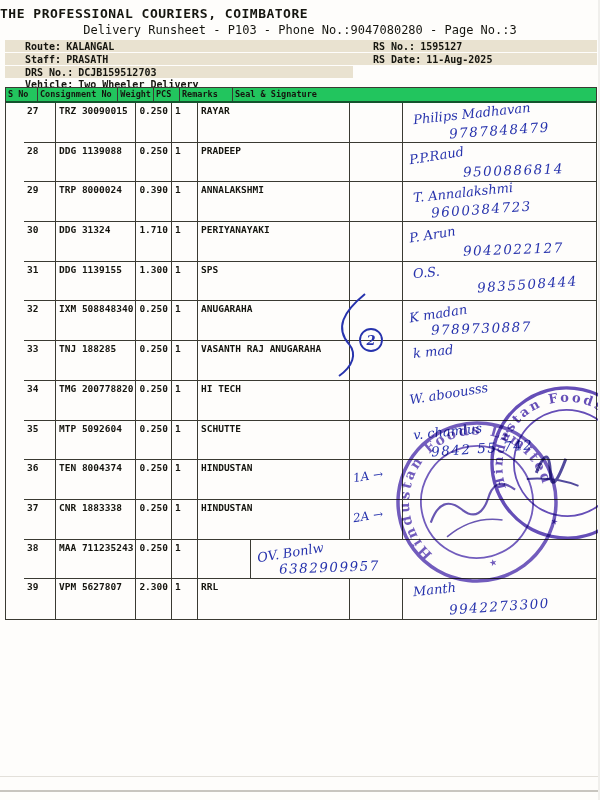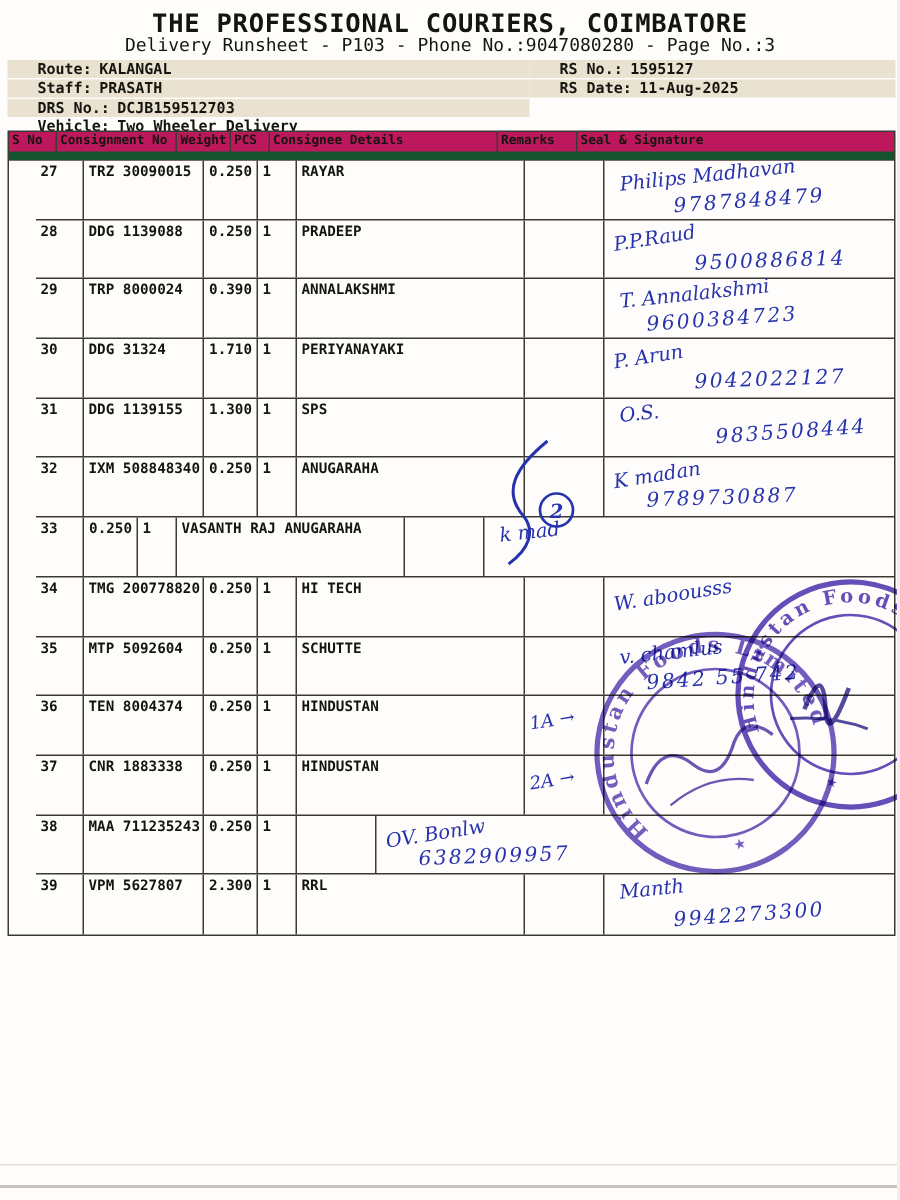--- a/index.html
+++ b/index.html
@@ -2,39 +2,39 @@
 <html><head>
 <meta charset="utf-8">
 <style>
   html,body { margin:0; padding:0; background:#ffffff; }
   .page {
     position:relative; width:600px; height:800px;
     background:#fefdfb; overflow:hidden;
     font-family:"DejaVu Sans Mono", monospace; color:#15150f;
   }
   .title {
-    position:absolute; top:6px; left:0; width:100%; text-align:center;
-    font-size:17px; font-weight:bold; letter-spacing:0.5px;
+    position:absolute; top:6px; left:0; width:100%; 
+    font-size:13px; font-weight:bold; letter-spacing:0.5px;
   }
   .subtitle {
     position:absolute; top:23px; left:0; width:100%; text-align:center;
     font-size:12px; font-weight:normal;
   }
   .strip {
     position:absolute; height:12px; font-size:10px; font-weight:bold;
     padding:1px 0 0 20px; box-sizing:border-box; white-space:nowrap;
   }
   .beige { background:#e9e2d0; }
   .strip .val { margin-left:5px; }
 
   .table {
     position:absolute; left:5px; top:87px; width:592px;
     border:1px solid #3a3a32; box-sizing:border-box; background:transparent;
   }
-  .thead { display:flex; height:13px; border-bottom:6px solid #14532d; background:#be185d; }
+  .thead { display:flex; height:13px; border-bottom:2px solid #14532d; background:#22c55e; }
   .thead .c { font-size:8.5px; font-weight:bold; padding:1px 2px; }
   .trow { display:flex; height:39.7px; border-bottom:1px solid #3a3a32; box-sizing:border-box;margin-left:18px; }
   .trow:last-child { border-bottom:none; }
   .c {
     border-right:1px solid #3a3a32; box-sizing:border-box;
     padding:2px 3px; font-size:9.5px; font-weight:bold; overflow:visible;
     position:relative; white-space:nowrap;
   }
   .c:last-child { border-right:none; }
   .col-sno { width:32px; }
@@ -90,21 +90,20 @@
   <div class="strip" style="left:5px; top:78px; width:348px;">
     <span>Vehicle:</span><span class="val">Two Wheeler Delivery</span>
   </div>
 
   <div class="table">
     <div class="thead">
       <div class="c col-sno">S No</div>
       <div class="c col-cons">Consignment No</div>
       <div class="c col-wt">Weight</div>
       <div class="c col-pcs">PCS</div>
-      <div class="c col-consignee">Consignee Details</div>
       <div class="c col-remarks">Remarks</div>
       <div class="c col-seal">Seal &amp; Signature</div>
     </div>
     <div class="tbody">
     <div class="trow">
       <div class="c col-sno">27</div>
       <div class="c col-cons">TRZ 30090015</div>
       <div class="c col-wt">0.250</div>
       <div class="c col-pcs">1</div>
       <div class="c col-consignee">RAYAR</div>
@@ -187,20 +186,21 @@
         <span class="hw rmk"></span>
       </div>
       <div class="c col-seal">
         <span class="hw sig1">K madan</span>
         <span class="hw sig2">9789730887</span>
       </div>
     </div>
 
     <div class="trow">
       <div class="c col-sno">33</div>
+      <div class="c col-cons">TNJ 188285</div>
       <div class="c col-wt">0.250</div>
       <div class="c col-pcs">1</div>
       <div class="c col-consignee">VASANTH RAJ ANUGARAHA</div>
       <div class="c col-remarks">
         <span class="hw rmk"></span>
       </div>
       <div class="c col-seal">
         <span class="hw sig1">k mad</span>
         <span class="hw sig2"></span>
       </div>

